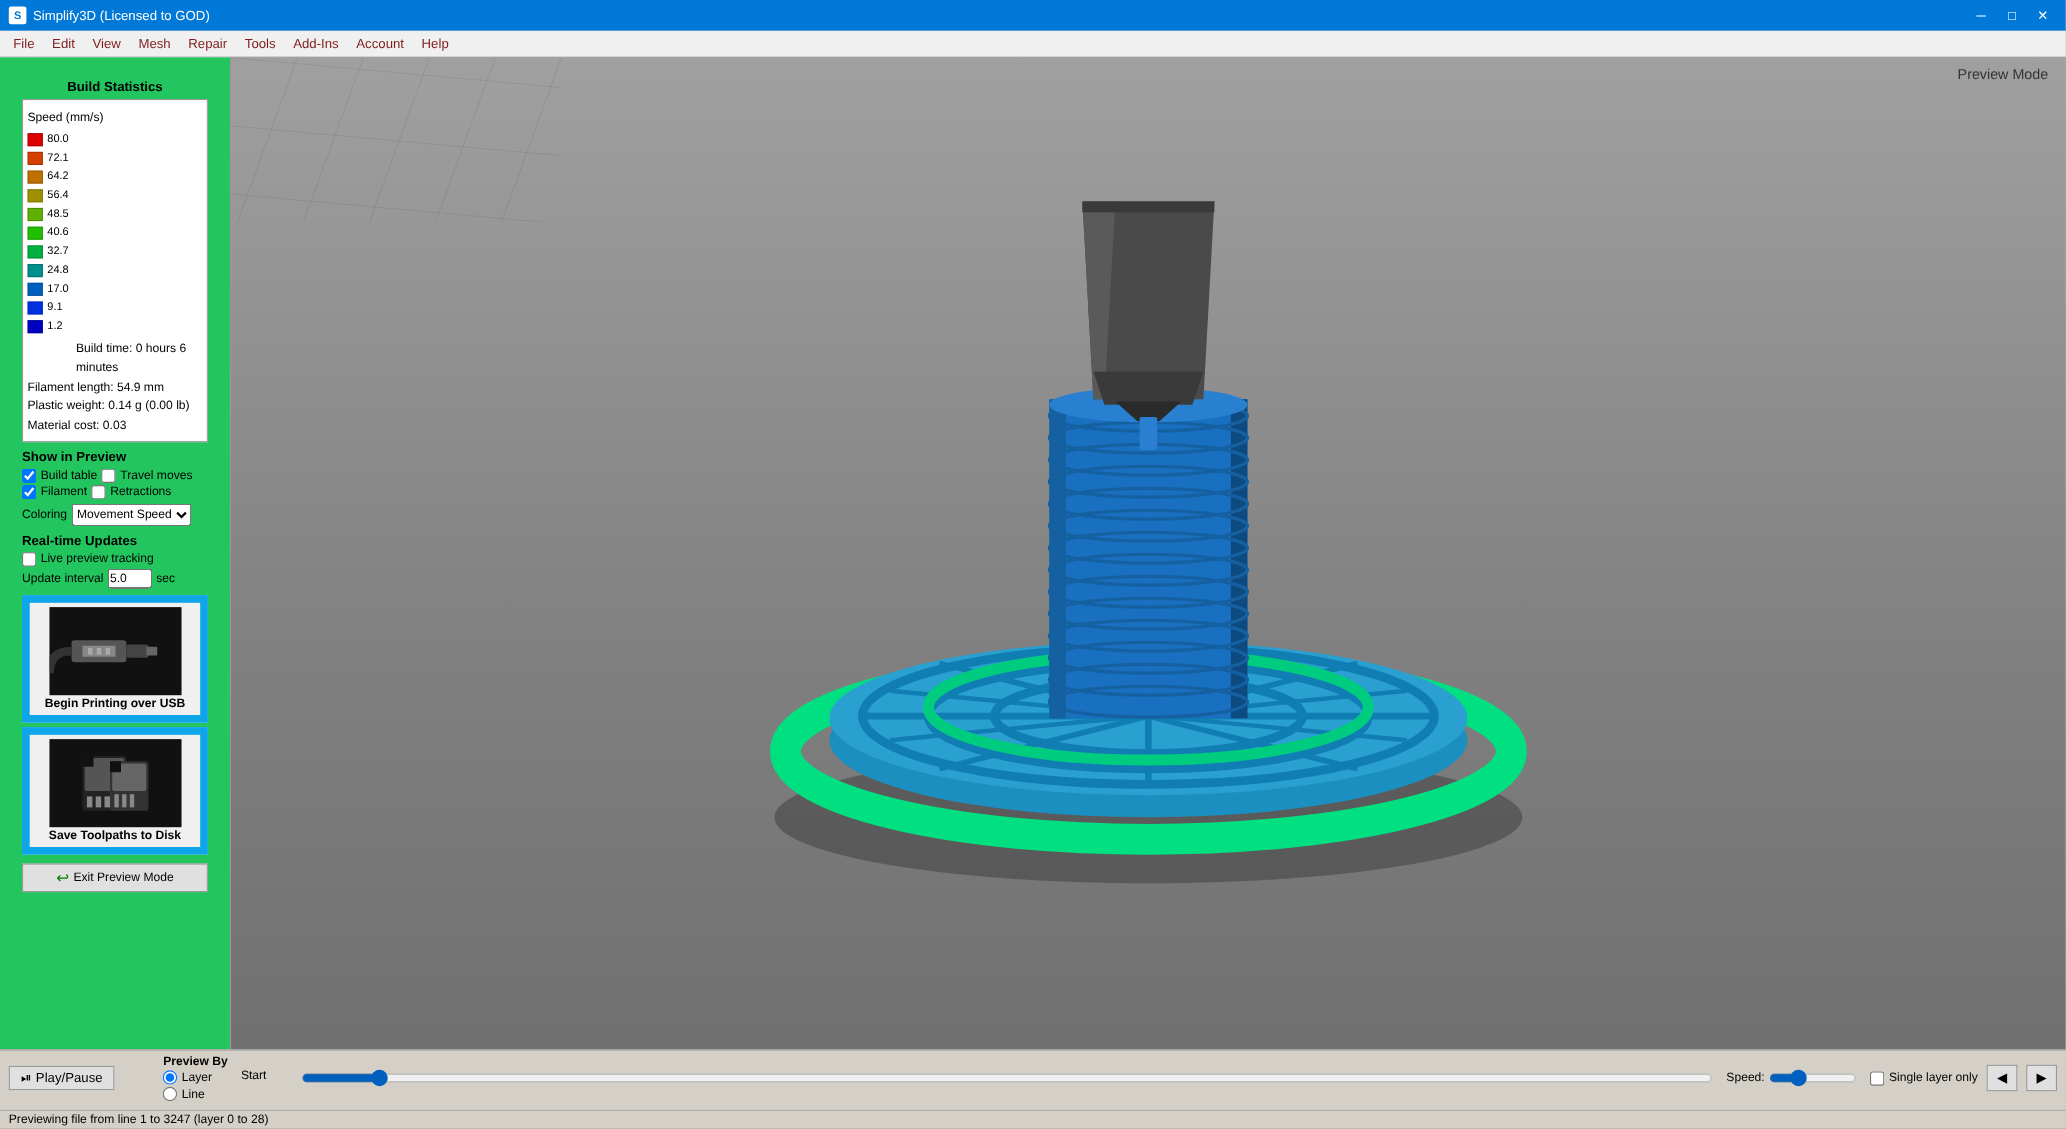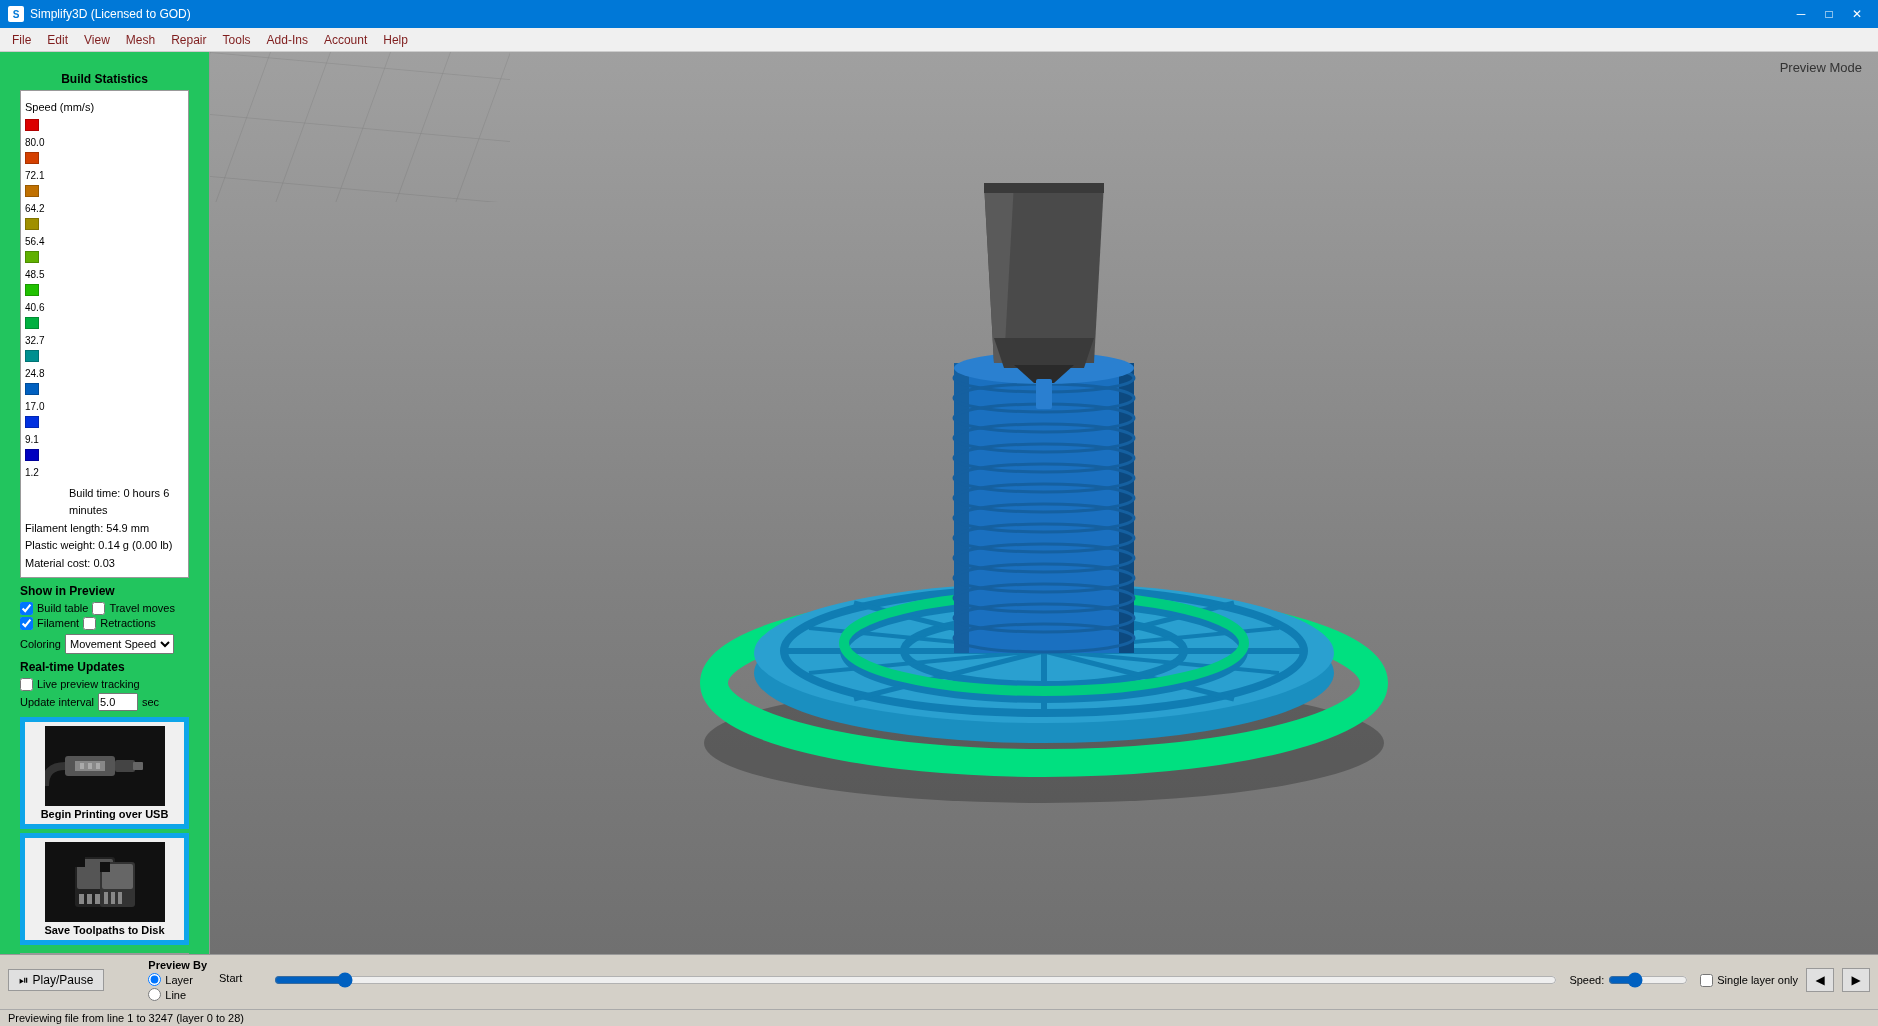--- a/index.html
+++ b/index.html
@@ -120,24 +120,23 @@
     
     #speed-legend {
       margin: 4px 0;
     }
     #speed-legend-title {
       font-size: 11px;
       margin-bottom: 2px;
     }
     .legend-bar {
       display: flex;
-      align-items: flex-start;
+      align-items: center;
       gap: 4px;
       margin: 1px 0;
-      flex-direction: column;
     }
     .legend-color {
       width: 14px;
       height: 12px;
       border: 1px solid rgba(0,0,0,0.2);
     }
     .legend-label {
       font-size: 10px;
     }
 
@@ -189,21 +188,21 @@
       font-size: 11px;
     }
     .update-interval-row input[type="number"] {
       width: 40px;
       height: 18px;
       font-size: 11px;
     }
 
     
     .action-btn-container {
-      border: 5px solid #0ea5e9;
+      border: 7px solid #0ea5e9;
       background: #f0f0f0;
       margin-bottom: 4px;
       cursor: pointer;
       text-align: center;
       padding: 4px;
     }
     .action-btn-img {
       width: 120px;
       height: 80px;
       background: #1a1a1a;

